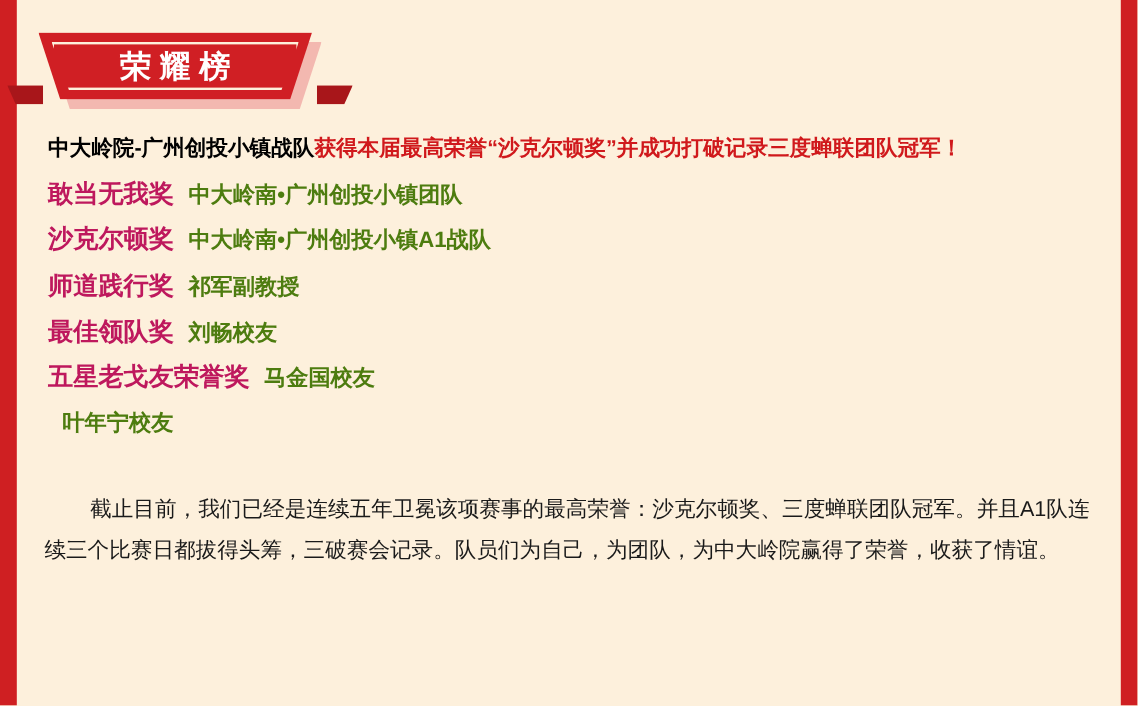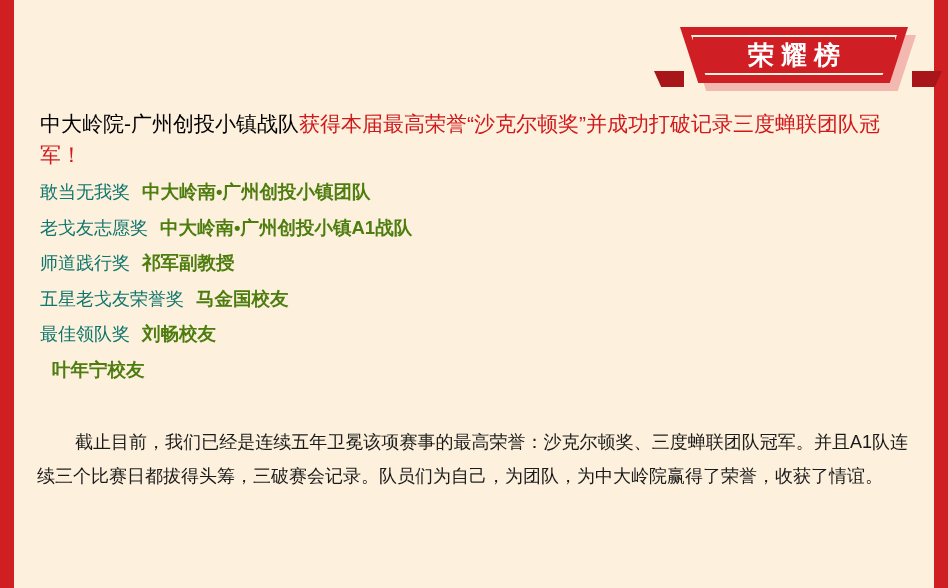--- a/index.html
+++ b/index.html
@@ -39,21 +39,21 @@
     box-sizing: border-box;
     padding: 0 18px;
   }
 
   
   .banner-wrap {
     position: relative;
     height: 108px;
     display: flex;
     align-items: center;
-    justify-content: flex-end;
+    justify-content: flex-start;
   }
   .banner {
     position: relative;
     width: 236px;
     height: 60px;
     margin-top: 6px;
   }
   .banner-shadow {
     position: absolute;
     left: 8px;
@@ -104,39 +104,39 @@
     left: -26px;
     clip-path: polygon(0 0, 100% 0, 100% 100%, 24% 100%);
   }
   .banner-tail-right {
     right: -26px;
     clip-path: polygon(0 0, 100% 0, 76% 100%, 0 100%);
   }
 
   
   .honor-head {
-    font-size: 21px;
-    font-weight: normal;
+    font-size: 18px;
+    font-weight: bold;
     line-height: 31px;
     color: #000000;
     margin: 0 0 10px 8px;
     max-width: 880px;
   }
   .honor-head .hl { color: #d0191c; }
 
   .award-row {
     display: flex;
     align-items: baseline;
     margin: 0 0 12px 8px;
     line-height: 1.25;
   }
   .award-name {
-    color: #0f766e;
-    font-size: 18px;
-    font-weight: normal;
+    color: #be185d;
+    font-size: 21px;
+    font-weight: bold;
     white-space: nowrap;
   }
   .award-value {
     color: #4d7c0f;
     font-size: 18.5px;
     font-weight: bold;
     margin-left: 12px;
     white-space: nowrap;
   }
 
@@ -176,35 +176,35 @@
 
     <p class="honor-head">
       <span>中大岭院-广州创投小镇战队</span><span class="hl">获得本届最高荣誉“沙克尔顿奖”并成功打破记录三度蝉联团队冠军！</span>
     </p>
 
     <div class="award-row">
       <span class="award-name">敢当无我奖</span>
       <span class="award-value">中大岭南•广州创投小镇团队</span>
     </div>
     <div class="award-row">
-      <span class="award-name">老戈友志愿奖</span>
+      <span class="award-name">沙克尔顿奖</span>
       <span class="award-value">中大岭南•广州创投小镇A1战队</span>
     </div>
     <div class="award-row">
       <span class="award-name">师道践行奖</span>
       <span class="award-value">祁军副教授</span>
     </div>
     <div class="award-row">
+      <span class="award-name">最佳领队奖</span>
+      <span class="award-value">刘畅校友</span>
+    </div>
+    <div class="award-row">
       <span class="award-name">五星老戈友荣誉奖</span>
       <span class="award-value">马金国校友</span>
     </div>
     <div class="award-row">
-      <span class="award-name">最佳领队奖</span>
-      <span class="award-value">刘畅校友</span>
-    </div>
-    <div class="award-row">
       <span class="award-value">叶年宁校友</span>
     </div>
 
     <p class="para">截止目前，我们已经是连续五年卫冕该项赛事的最高荣誉：沙克尔顿奖、三度蝉联团队冠军。并且A1队连续三个比赛日都拔得头筹，三破赛会记录。队员们为自己，为团队，为中大岭院赢得了荣誉，收获了情谊。</p>
 
   </div>
 </div>
 
 </body></html>

